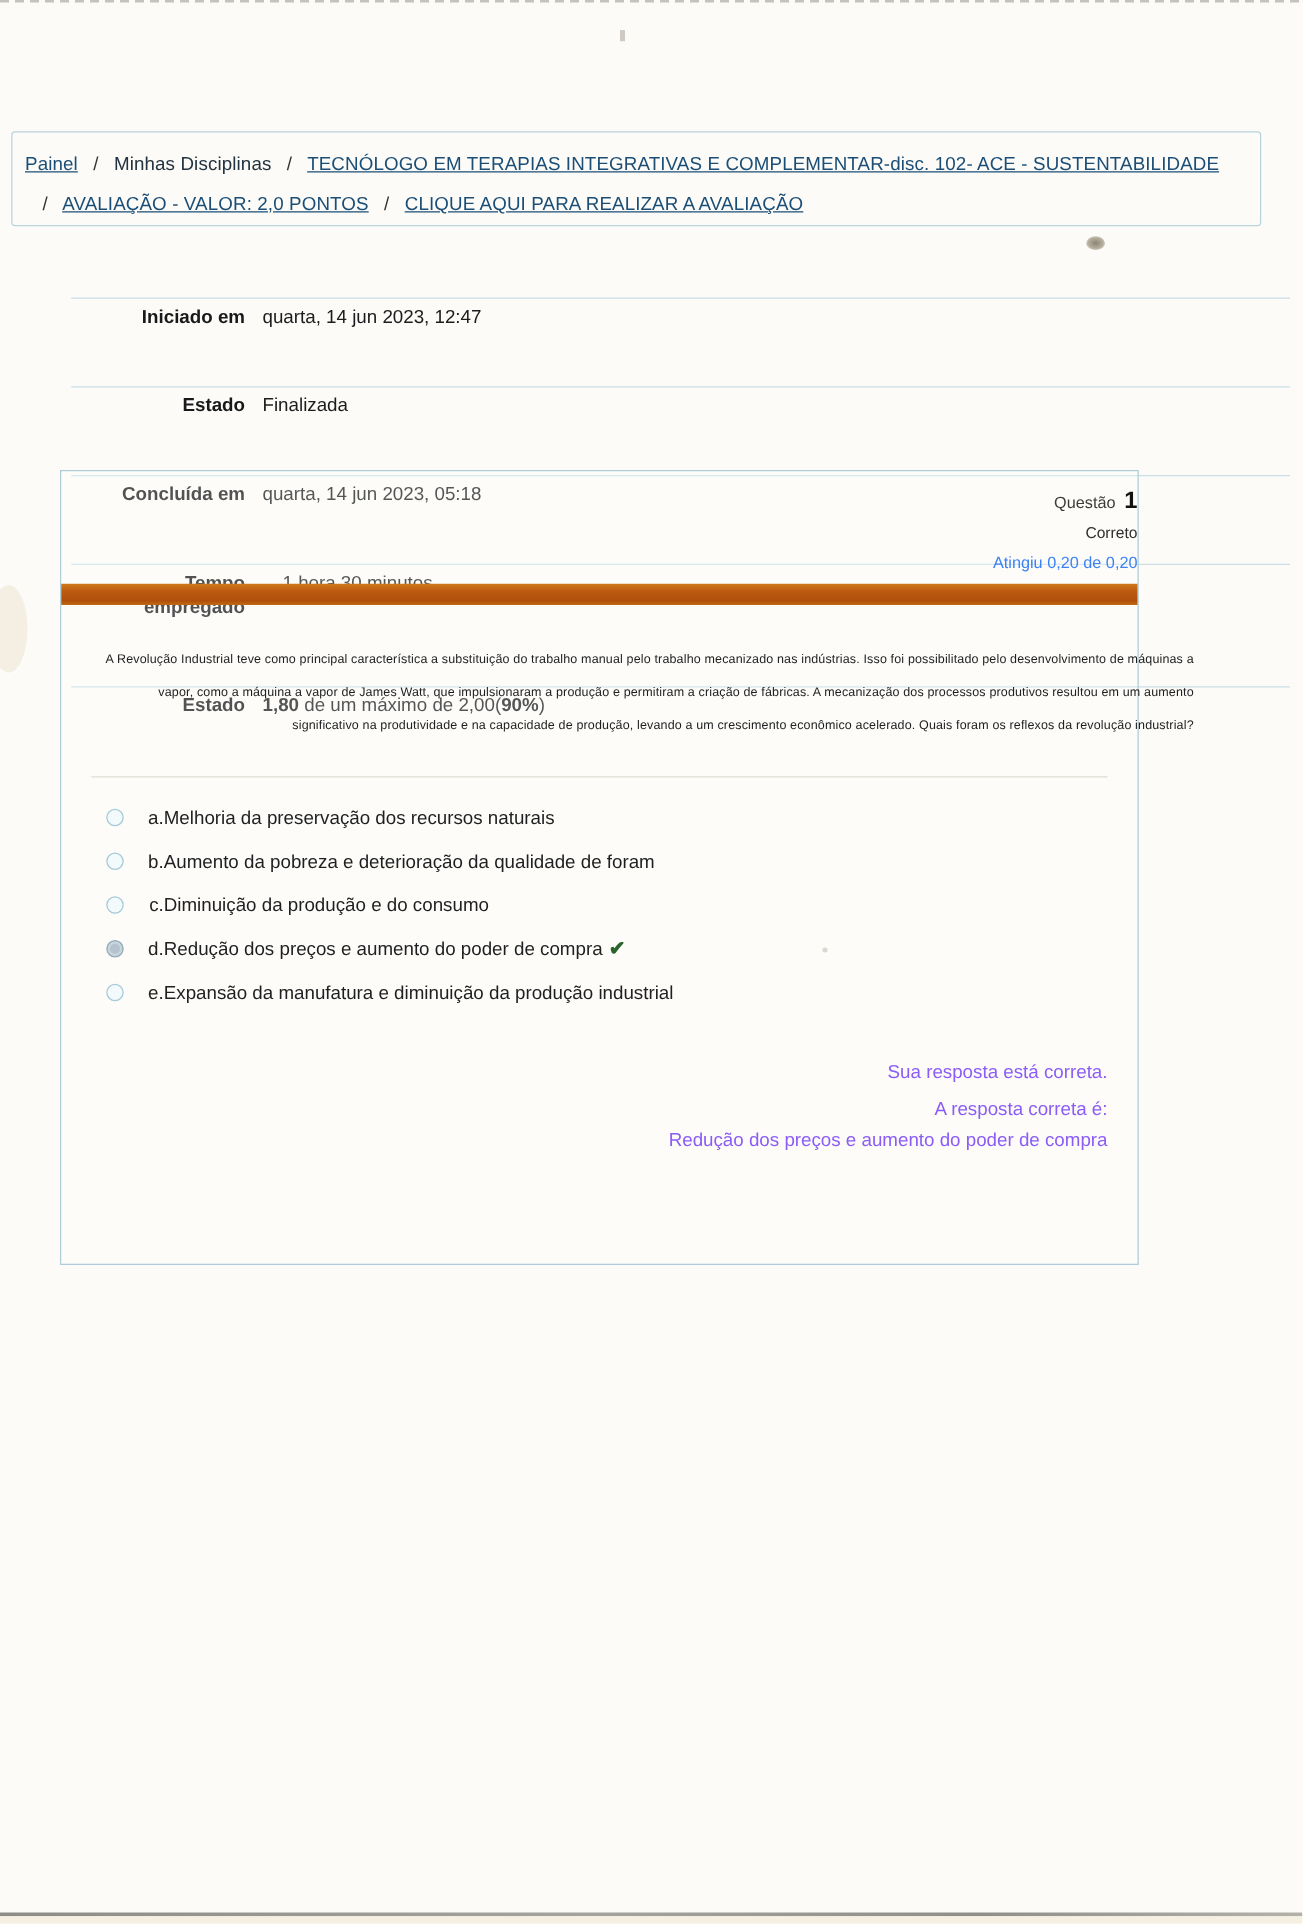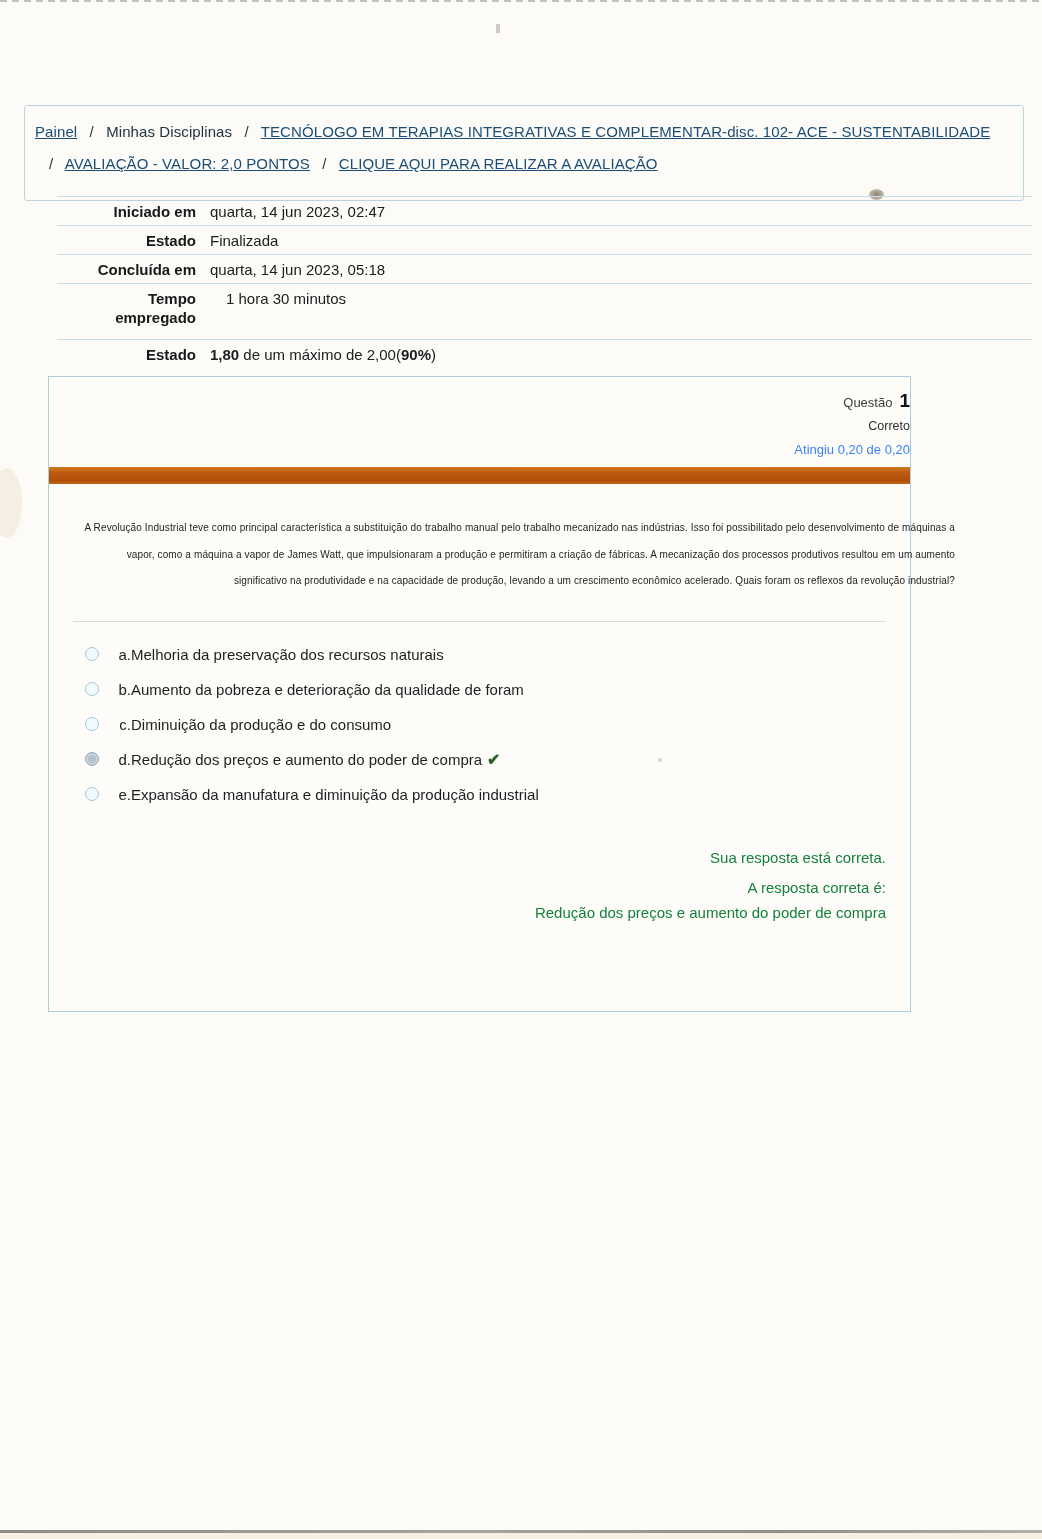--- a/index.html
+++ b/index.html
@@ -21,33 +21,33 @@
   .smudge {
     position:absolute; left:869px; top:189px; width:15px; height:11px; border-radius:50%;
     background:radial-gradient(ellipse at center,#8d8574 0%,#b5ae9e 55%,rgba(181,174,158,0) 100%);
   }
   .speck1 { position:absolute; left:496px; top:24px; width:4px; height:9px; background:#a9a49a; opacity:.55; }
   .speck2 { position:absolute; left:658px; top:758px; width:4px; height:4px; background:#b7b2a6; opacity:.5; border-radius:50%; }
   .blotch { position:absolute; left:-8px; top:468px; width:30px; height:70px; background:#ece5d2; opacity:.55; border-radius:50%; }
 
   
   .crumb-box {
-    position:absolute; left:24px; top:105px; width:1000px; height:96px;
+    position:absolute; left:9px; top:105px; width:1000px; height:76px;
     border:1px solid #bad4de; border-radius:3px; box-sizing:border-box;
   }
   .crumb-line { position:absolute; left:10px; right:6px; font-size:15px; letter-spacing:.1px; white-space:nowrap; }
   .line1 { top:17px; }
   .line2 { top:49px; left:16px; }
   .crumb-link { color:#1a4e77; text-decoration:underline; cursor:pointer; }
   .crumb-plain { color:#22333f; }
   .crumb-sep { color:#333; margin:0 8px; }
 
   
   .summary { position:absolute; left:57px; top:196px; width:975px; font-size:15px; }
-  .srow { display:flex; border-top:1px solid #c9dfe8; padding:5px 0 4px; line-height:19px; }
+  .srow { display:flex; border-top:1px solid #c9dfe8; padding:5px 0 4px; line-height:19px;margin-top:42px; }
   .srow.tall { padding-bottom:12px;gap:16px; }
   .slabel { width:139px; text-align:right; font-weight:bold; color:#18191a; flex:none; }
   .slabel.narrow { width:100px; margin-left:39px; }
   .svalue { margin-left:14px; color:#1b1c1d; }
 
   
   .qbox {
     position:absolute; left:48px; top:376px; width:863px; height:636px;
     border:1px solid #aecdd9; box-sizing:border-box; background:rgba(255,255,255,.25);text-align:right;
   }
@@ -65,21 +65,21 @@
   .option { display:flex; align-items:flex-start; margin-bottom:14px; min-height:21px; padding-left:12px; font-size:15px; line-height:21px; }
   .radio {
     flex:none; width:12px; height:12px; border-radius:50%;
     border:1.5px solid #a4c9d8; background:#f3fafc; margin-top:3px; box-sizing:content-box; cursor:pointer;
   }
   .radio.selected { background:#b3c2cc; border-color:#93abb9; box-shadow:inset 0 0 0 2px #c9d5db; }
   .opt-letter { margin-left:10px; width:22px; flex:none; color:#222; }
   .opt-text { color:#1e1f20; cursor:pointer; }
   .check { color:#2b632c; font-weight:bold; font-size:16px; margin-left:5px; line-height:21px; }
 
-  .feedback { margin-top:44px; font-size:15px; color:#15803d; }
+  .feedback { margin-top:44px; font-size:15px; color:#8b5cf6; }
   .fb-result { margin:0 0 13px 0; }
   .fb-intro { margin:0 0 8px 0; }
   .fb-answer { margin:0; }
 </style>
 </head>
 <body>
 
 <div class="page">
 
   <div class="scan-top"></div>
@@ -100,21 +100,21 @@
       <span class="crumb-sep">/</span>
       <a class="crumb-link">CLIQUE AQUI PARA REALIZAR A AVALIAÇÃO</a>
     </div>
   </nav>
 
   <div class="smudge"></div>
 
   <section class="summary">
     <div class="srow">
       <div class="slabel">Iniciado em</div>
-      <div class="svalue">quarta, 14 jun 2023, 02:47</div>
+      <div class="svalue">quarta, 14 jun 2023, 12:47</div>
     </div>
     <div class="srow">
       <div class="slabel">Estado</div>
       <div class="svalue">Finalizada</div>
     </div>
     <div class="srow">
       <div class="slabel">Concluída em</div>
       <div class="svalue">quarta, 14 jun 2023, 05:18</div>
     </div>
     <div class="srow tall">

